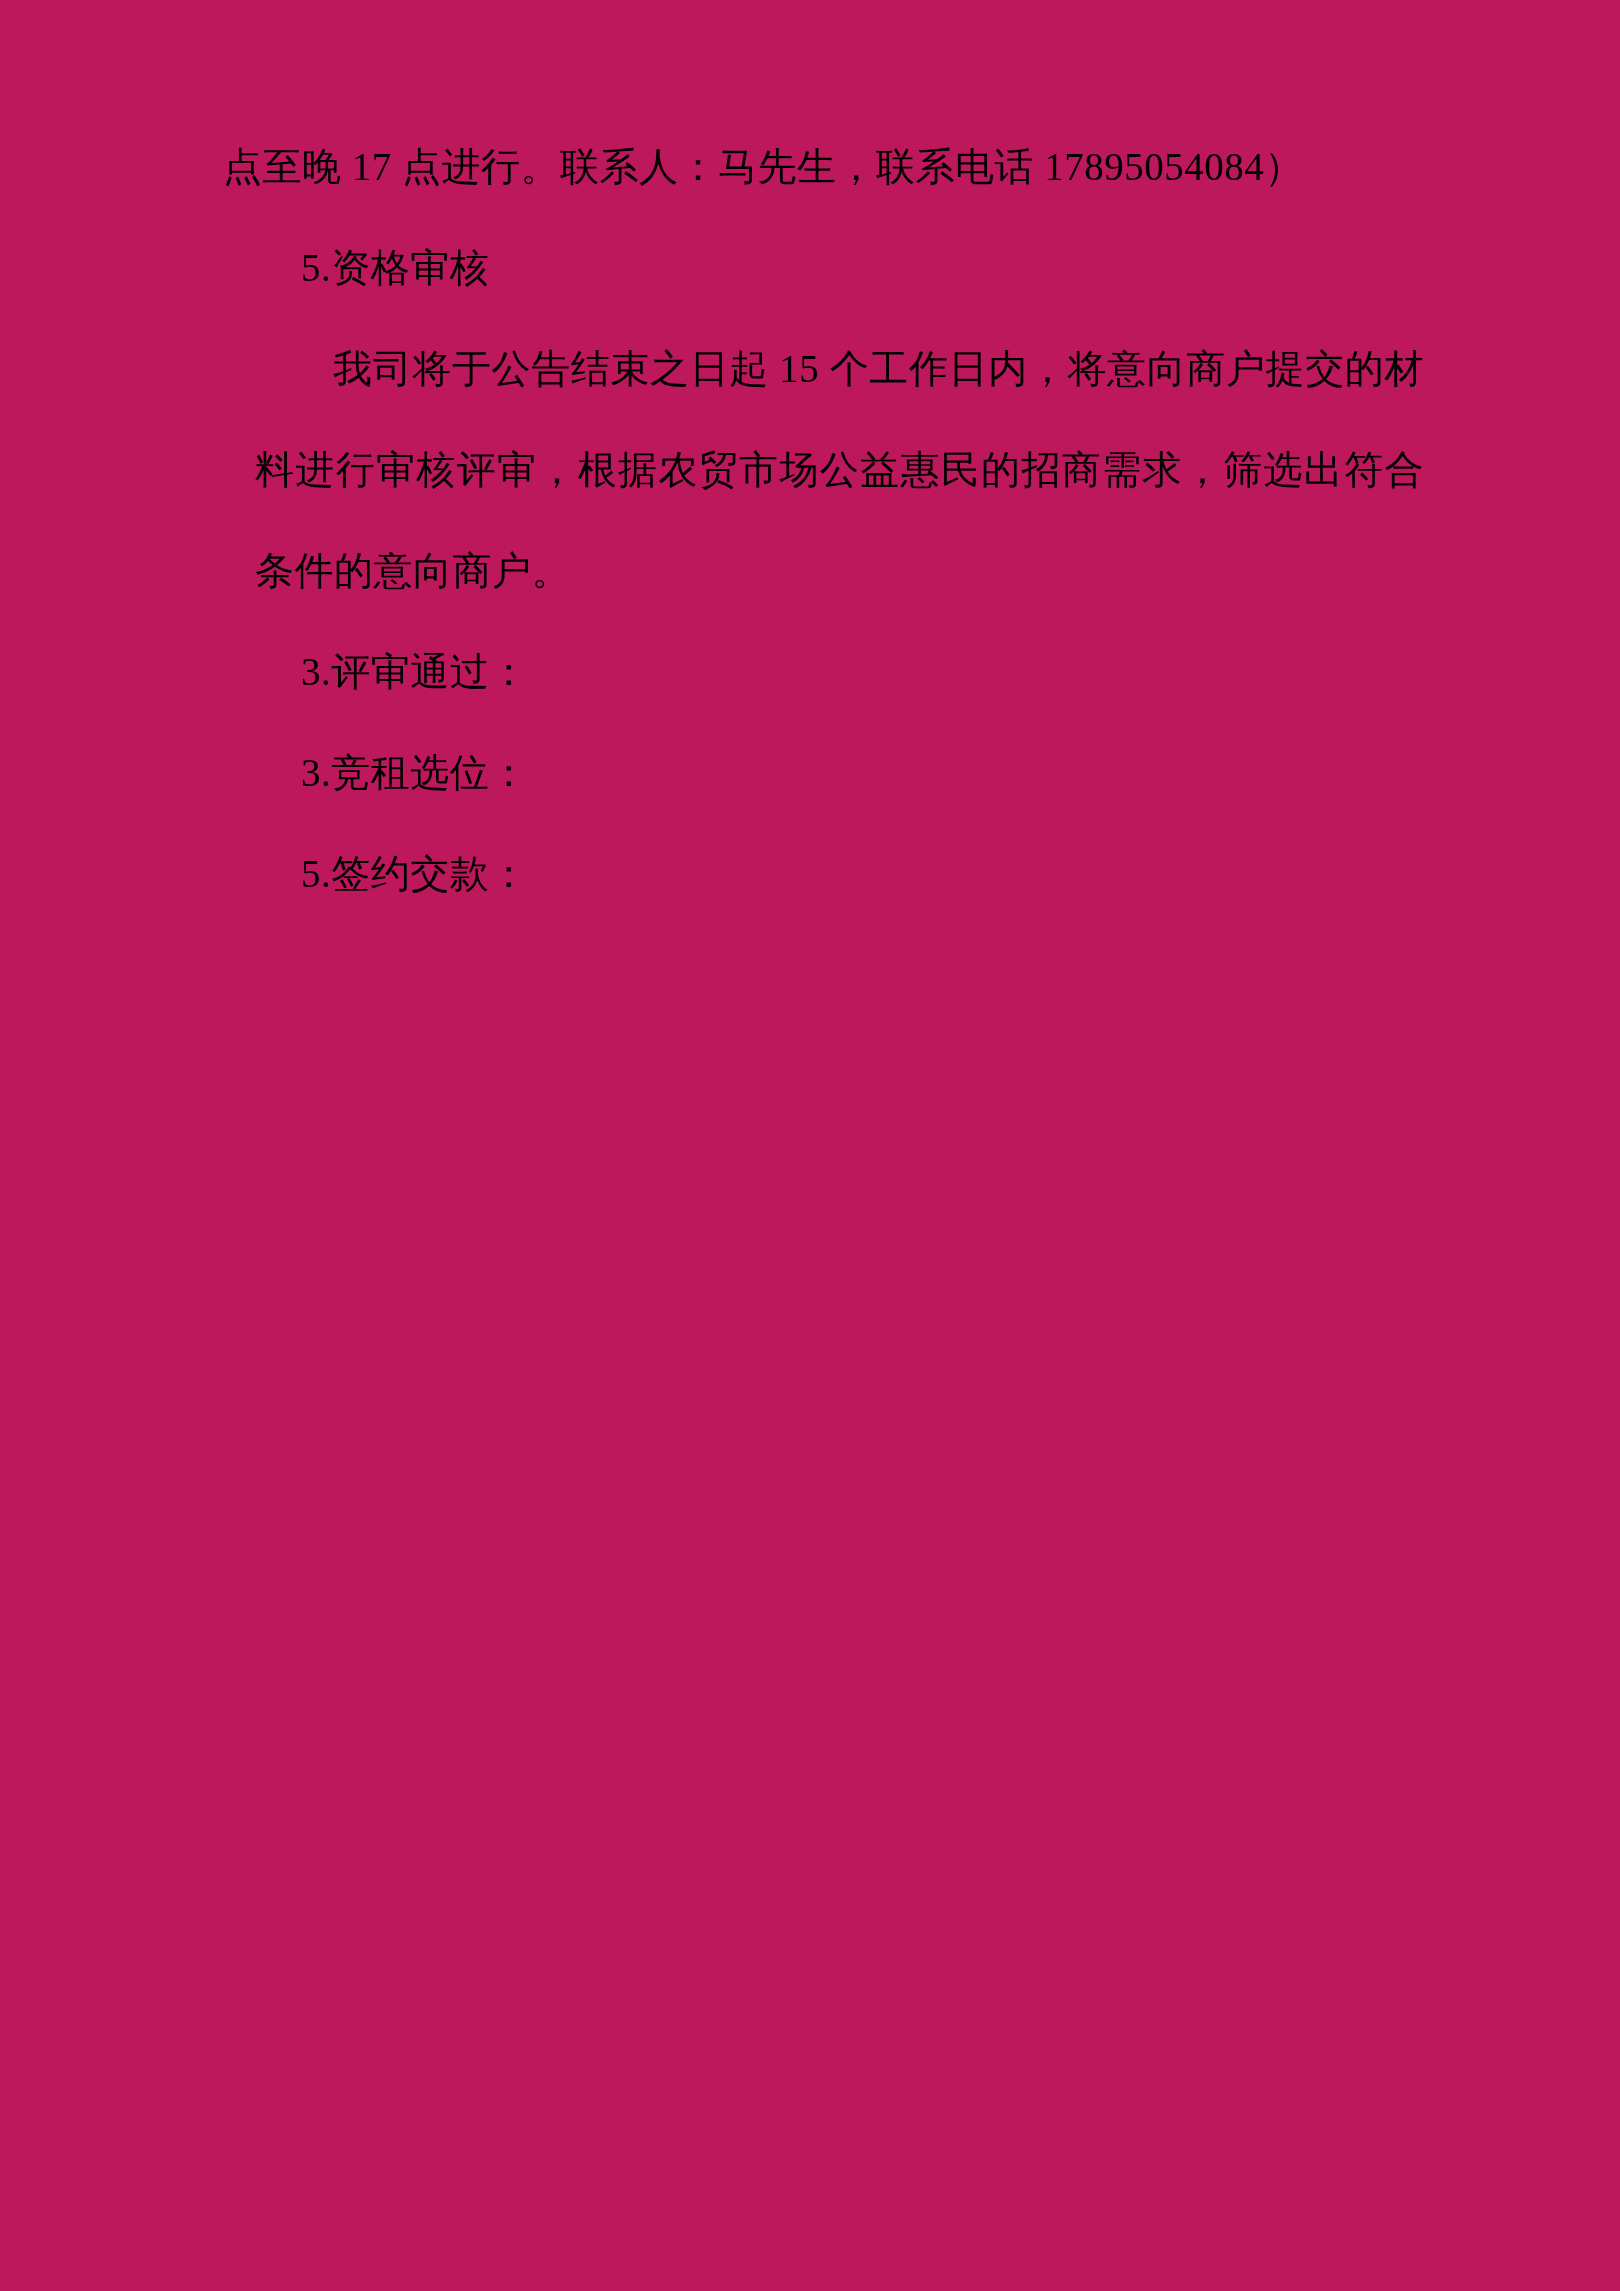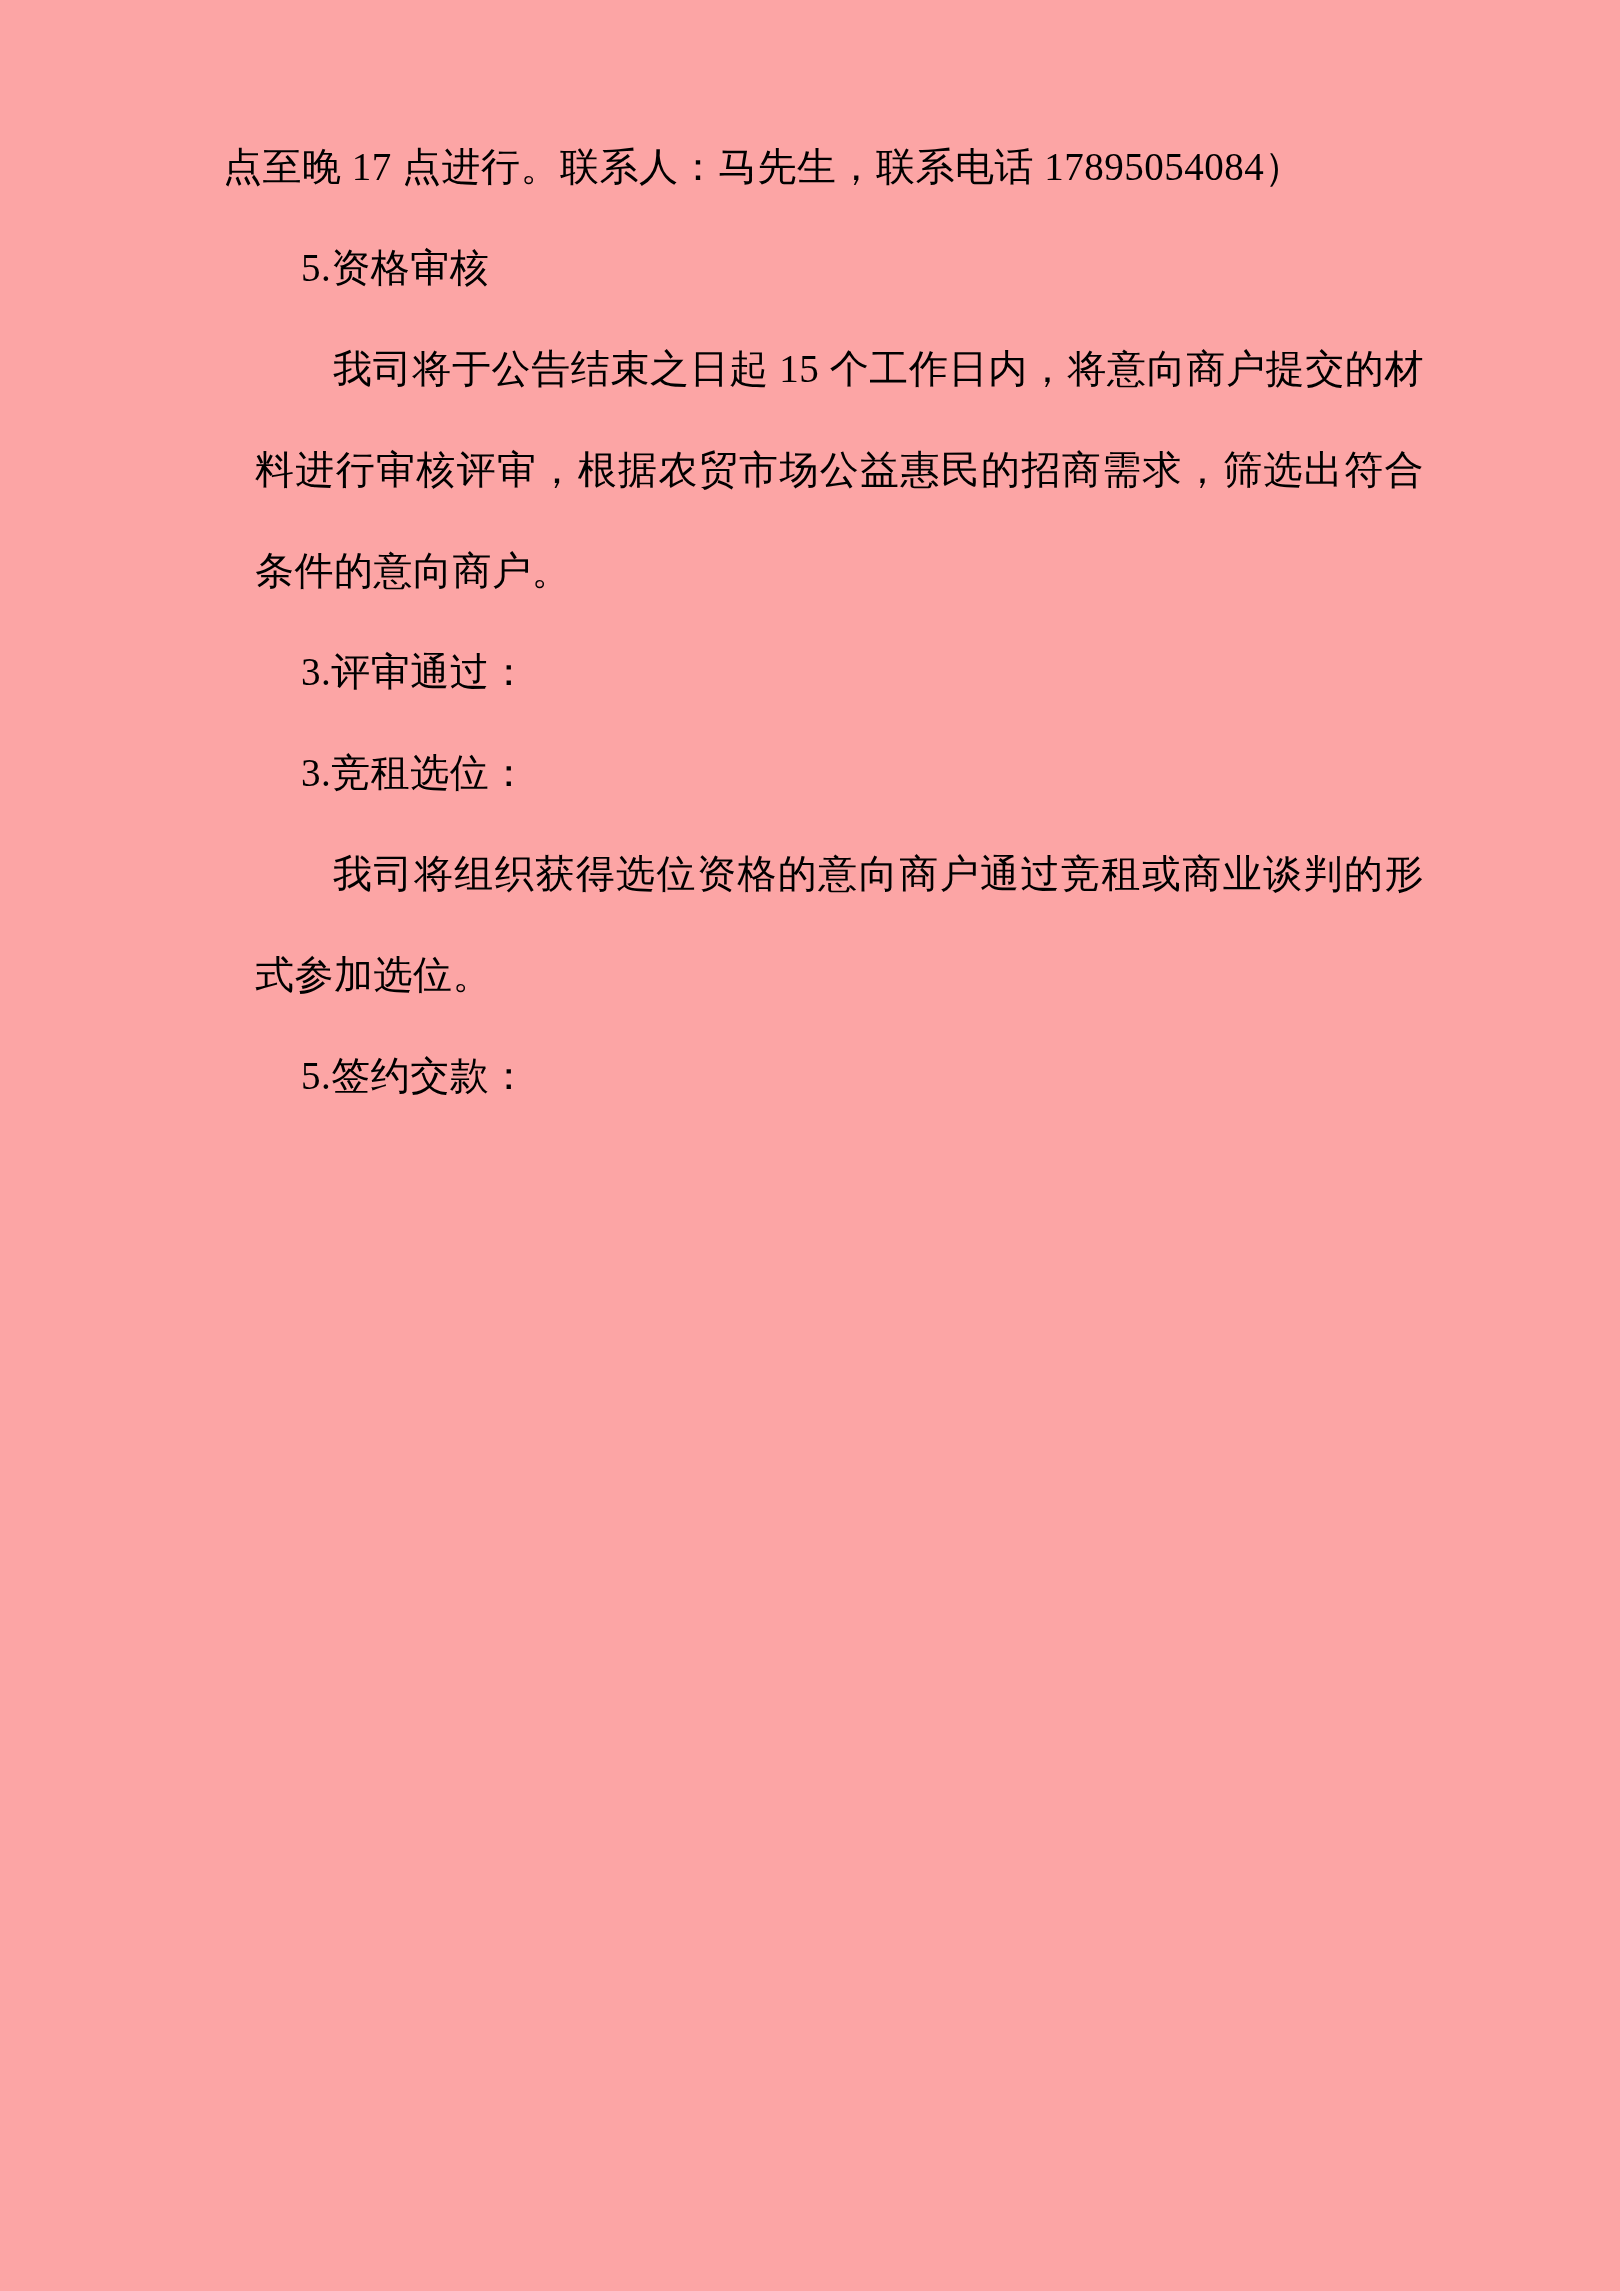--- a/index.html
+++ b/index.html
@@ -4,21 +4,21 @@
 <style>
   html, body {
     margin: 0;
     padding: 0;
     background: #ffffff;
   }
   .page {
     position: relative;
     width: 1620px;
     height: 2292px;
-    background: #fca5a5;
+    background: #be185d;
     box-sizing: border-box;
     padding: 116px 196px 12px 223px;
     font-family: "Liberation Serif", "DejaVu Serif", serif;
     color: #000000;
   }
   .doc-body {
     font-size: 39px;
     line-height: 101px;
     letter-spacing: 0.5px;
     text-align: justify;
@@ -47,19 +47,18 @@
 
     <p class="para heading">5.资格审核</p>
 
     <p class="para indent">我司将于公告结束之日起 15 个工作日内，将意向商户提交的材料进行审核评审，根据农贸市场公益惠民的招商需求，筛选出符合条件的意向商户。</p>
 
     <p class="para heading">3.评审通过：</p>
 
 
     <p class="para heading">3.竞租选位：</p>
 
-    <p class="para indent">我司将组织获得选位资格的意向商户通过竞租或商业谈判的形式参加选位。</p>
 
     <p class="para heading">5.签约交款：</p>
 
   </div>
 </div>
 
 
 </body></html>

